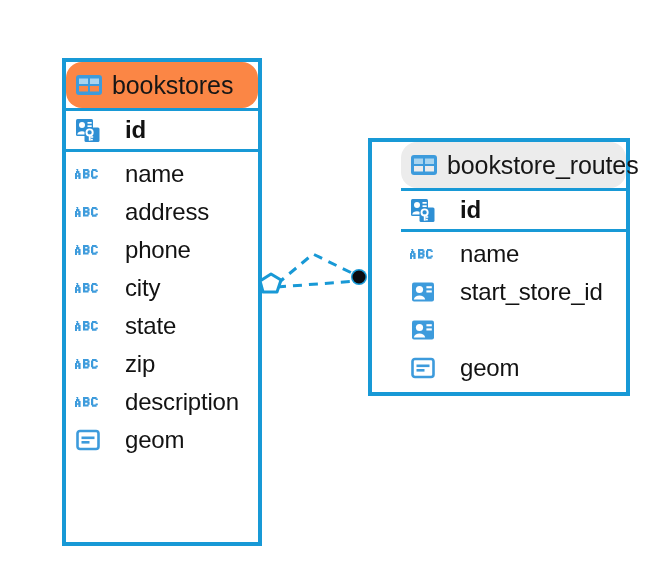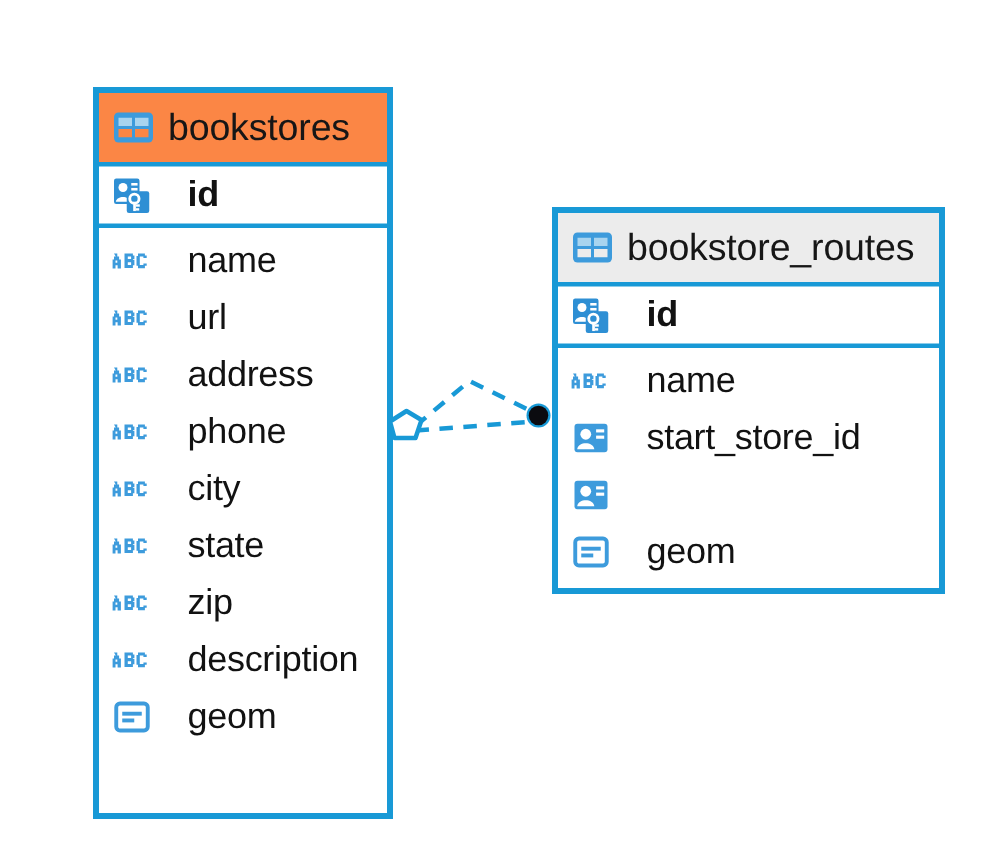--- a/index.html
+++ b/index.html
@@ -35,29 +35,31 @@
     top: 58px;
     width: 200px;
     height: 488px;
   }
 
   #entity-bookstore-routes {
     left: 368px;
     top: 138px;
     width: 262px;
     height: 258px;
+    padding-left: 29px;
   }
 
   .entity-header {
     display: flex;
     align-items: center;
     box-sizing: border-box;
     height: 46px;
     padding: 0 8px 0 9px;
     gap: 9px;
+    border-radius: 16px;
   }
   .entity-header.orange { background: #FB8645; }
   .entity-header.gray   { background: #ECECEC; }
 
   .entity-title {
     font-size: 25px;
     color: #161616;
     white-space: nowrap;
     letter-spacing: -0.1px;
   }
@@ -152,30 +154,20 @@
           <span class="field-label">name</span>
         </div>
         <div class="field">
           <svg class="ficon" viewBox="0 0 26 26">
             <g fill="#3D9BDC">
               <path d="M1 8 h2.2 v2 h1.2 v2 h1.2 v6 h-2.2 v-2.2 h-1.4 v2.2 h-2.2 v-6 h1.2 v-2 h1.2 z M3.2 12.6 h-1.2 v1.6 h1.2 z"></path>
               <path d="M8 8 h5.6 v1.4 h1 v2.4 h-1 v0.6 h1 v3.4 h-1 v1.8 h-5.6 z M10.2 10 v1.6 h2.2 v-1.6 z M10.2 13.8 v1.8 h2.2 v-1.8 z"></path>
               <path d="M17 8 h4.6 v1.4 h1.2 v1.6 h-2.2 v-1 h-2.4 v5.6 h2.4 v-1 h2.2 v1.6 h-1.2 v1.6 h-4.6 v-1.6 h-1 v-6.6 h1 z"></path>
             </g>
           </svg>
-          <span class="field-label">url</span>
-        </div>
-        <div class="field">
-          <svg class="ficon" viewBox="0 0 26 26">
-            <g fill="#3D9BDC">
-              <path d="M1 8 h2.2 v2 h1.2 v2 h1.2 v6 h-2.2 v-2.2 h-1.4 v2.2 h-2.2 v-6 h1.2 v-2 h1.2 z M3.2 12.6 h-1.2 v1.6 h1.2 z"></path>
-              <path d="M8 8 h5.6 v1.4 h1 v2.4 h-1 v0.6 h1 v3.4 h-1 v1.8 h-5.6 z M10.2 10 v1.6 h2.2 v-1.6 z M10.2 13.8 v1.8 h2.2 v-1.8 z"></path>
-              <path d="M17 8 h4.6 v1.4 h1.2 v1.6 h-2.2 v-1 h-2.4 v5.6 h2.4 v-1 h2.2 v1.6 h-1.2 v1.6 h-4.6 v-1.6 h-1 v-6.6 h1 z"></path>
-            </g>
-          </svg>
           <span class="field-label">address</span>
         </div>
         <div class="field">
           <svg class="ficon" viewBox="0 0 26 26">
             <g fill="#3D9BDC">
               <path d="M1 8 h2.2 v2 h1.2 v2 h1.2 v6 h-2.2 v-2.2 h-1.4 v2.2 h-2.2 v-6 h1.2 v-2 h1.2 z M3.2 12.6 h-1.2 v1.6 h1.2 z"></path>
               <path d="M8 8 h5.6 v1.4 h1 v2.4 h-1 v0.6 h1 v3.4 h-1 v1.8 h-5.6 z M10.2 10 v1.6 h2.2 v-1.6 z M10.2 13.8 v1.8 h2.2 v-1.8 z"></path>
               <path d="M17 8 h4.6 v1.4 h1.2 v1.6 h-2.2 v-1 h-2.4 v5.6 h2.4 v-1 h2.2 v1.6 h-1.2 v1.6 h-4.6 v-1.6 h-1 v-6.6 h1 z"></path>
             </g>
           </svg>

